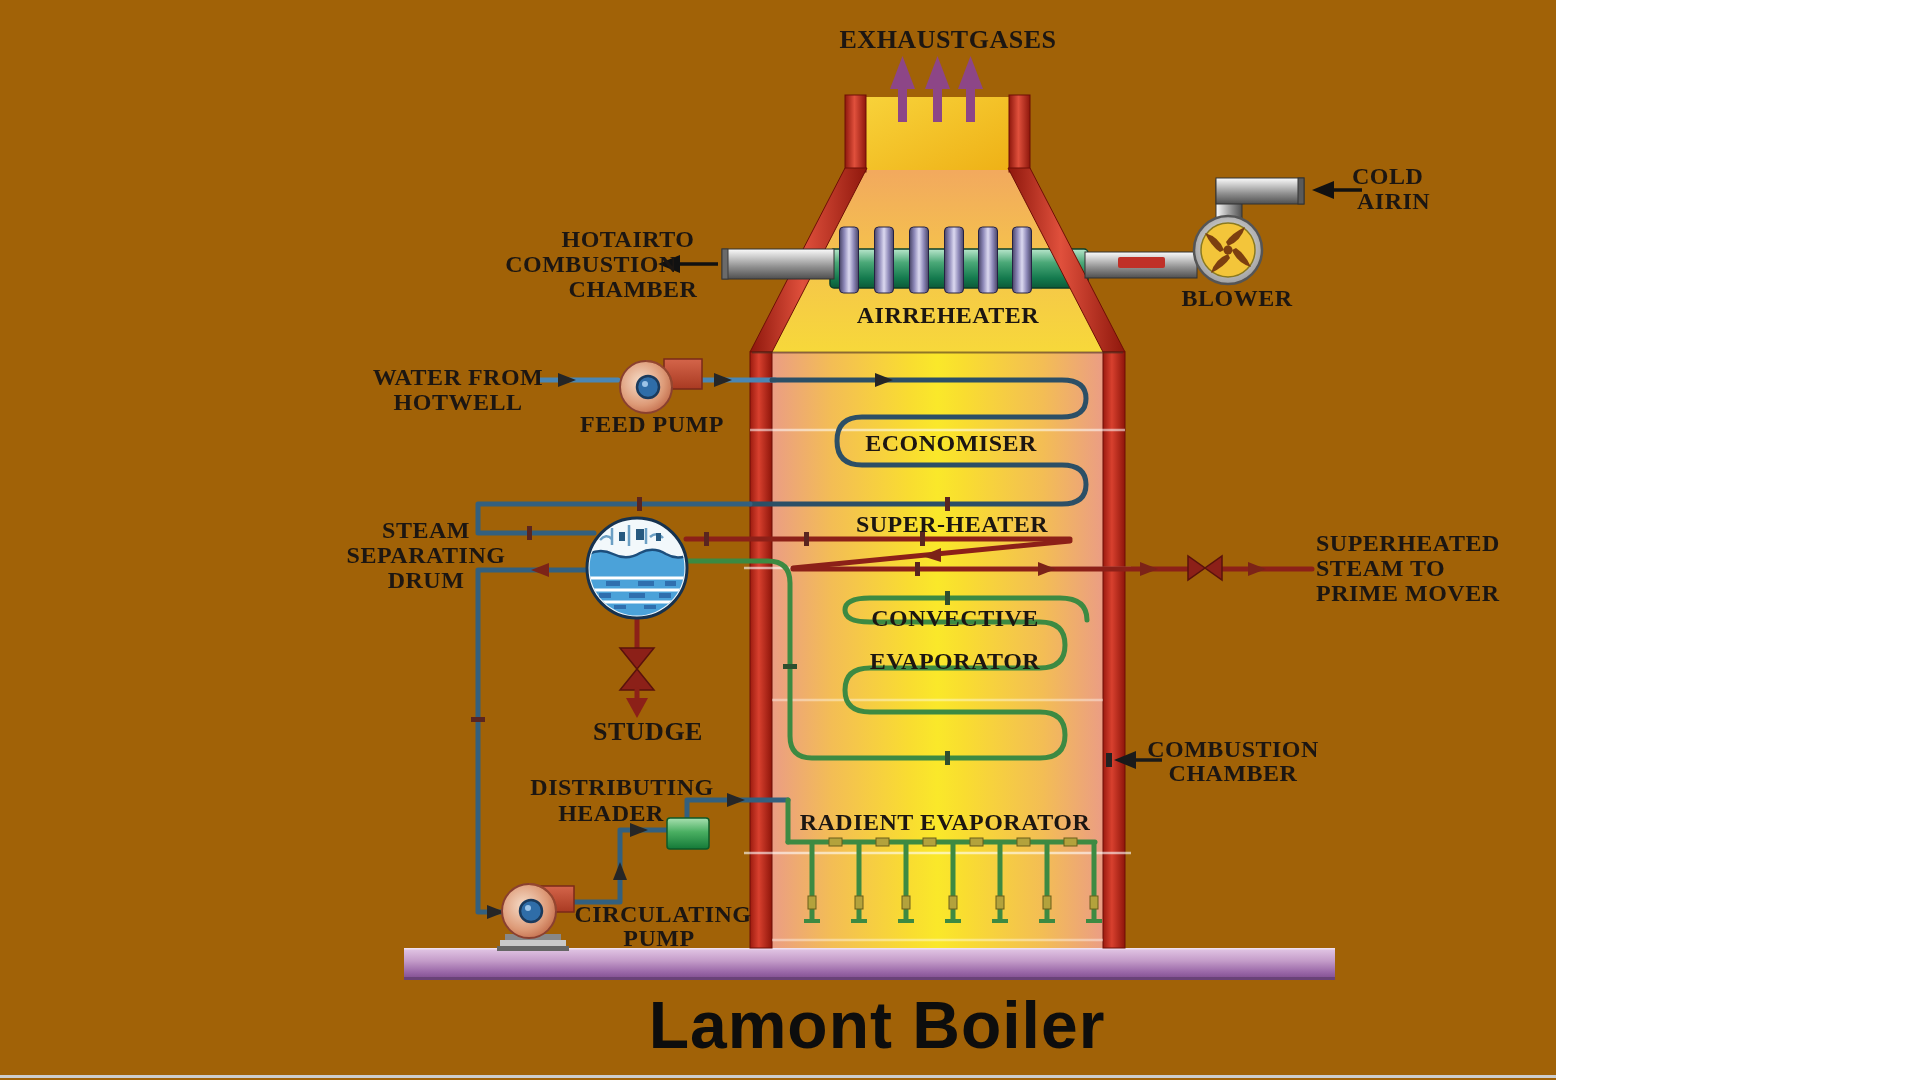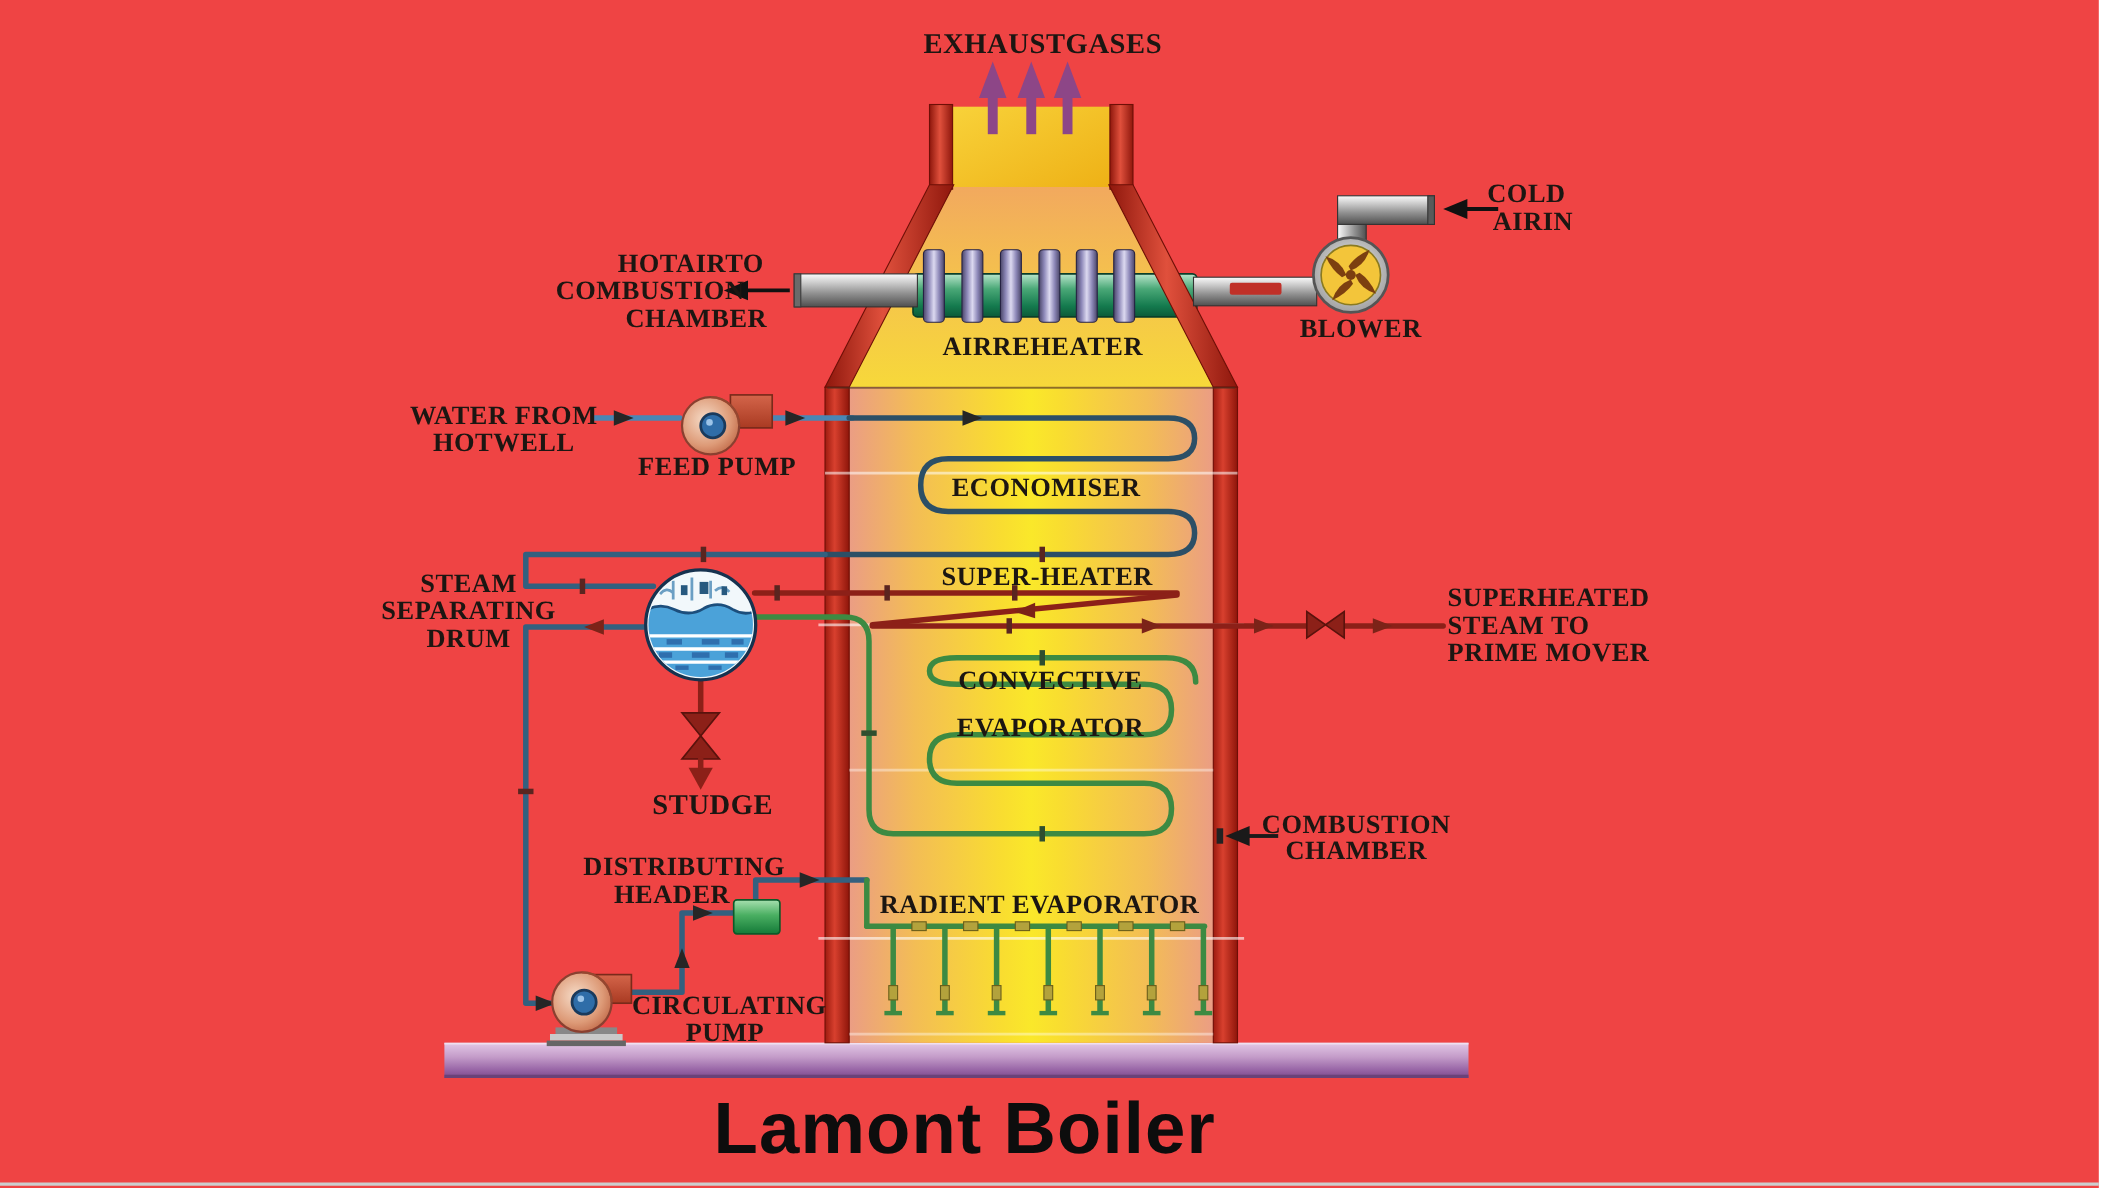--- a/index.html
+++ b/index.html
@@ -1,16 +1,16 @@
 <!DOCTYPE html>
 <html><head>
 <meta charset="utf-8">
 <style>
   html,body{margin:0;padding:0;background:#ffffff;}
-  .stage{position:relative;width:1908px;height:1080px;background:#ef4444;overflow:hidden;}
+  .stage{position:relative;width:1556px;height:1080px;background:#a16207;overflow:hidden;}
   svg{display:block;}
   .lbl{font-family:"Liberation Serif","DejaVu Serif",serif;font-weight:700;fill:#1c1612;letter-spacing:.5px;}
   .s24{font-size:24px;}
   .s26{font-size:26px;}
   .title{font-family:"Liberation Sans","DejaVu Sans",sans-serif;font-weight:700;font-size:66px;fill:#0d0d0d;letter-spacing:1px;}
   .pipe{fill:none;stroke-linecap:round;stroke-linejoin:round;}
 </style>
 </head>
 <body>
 

